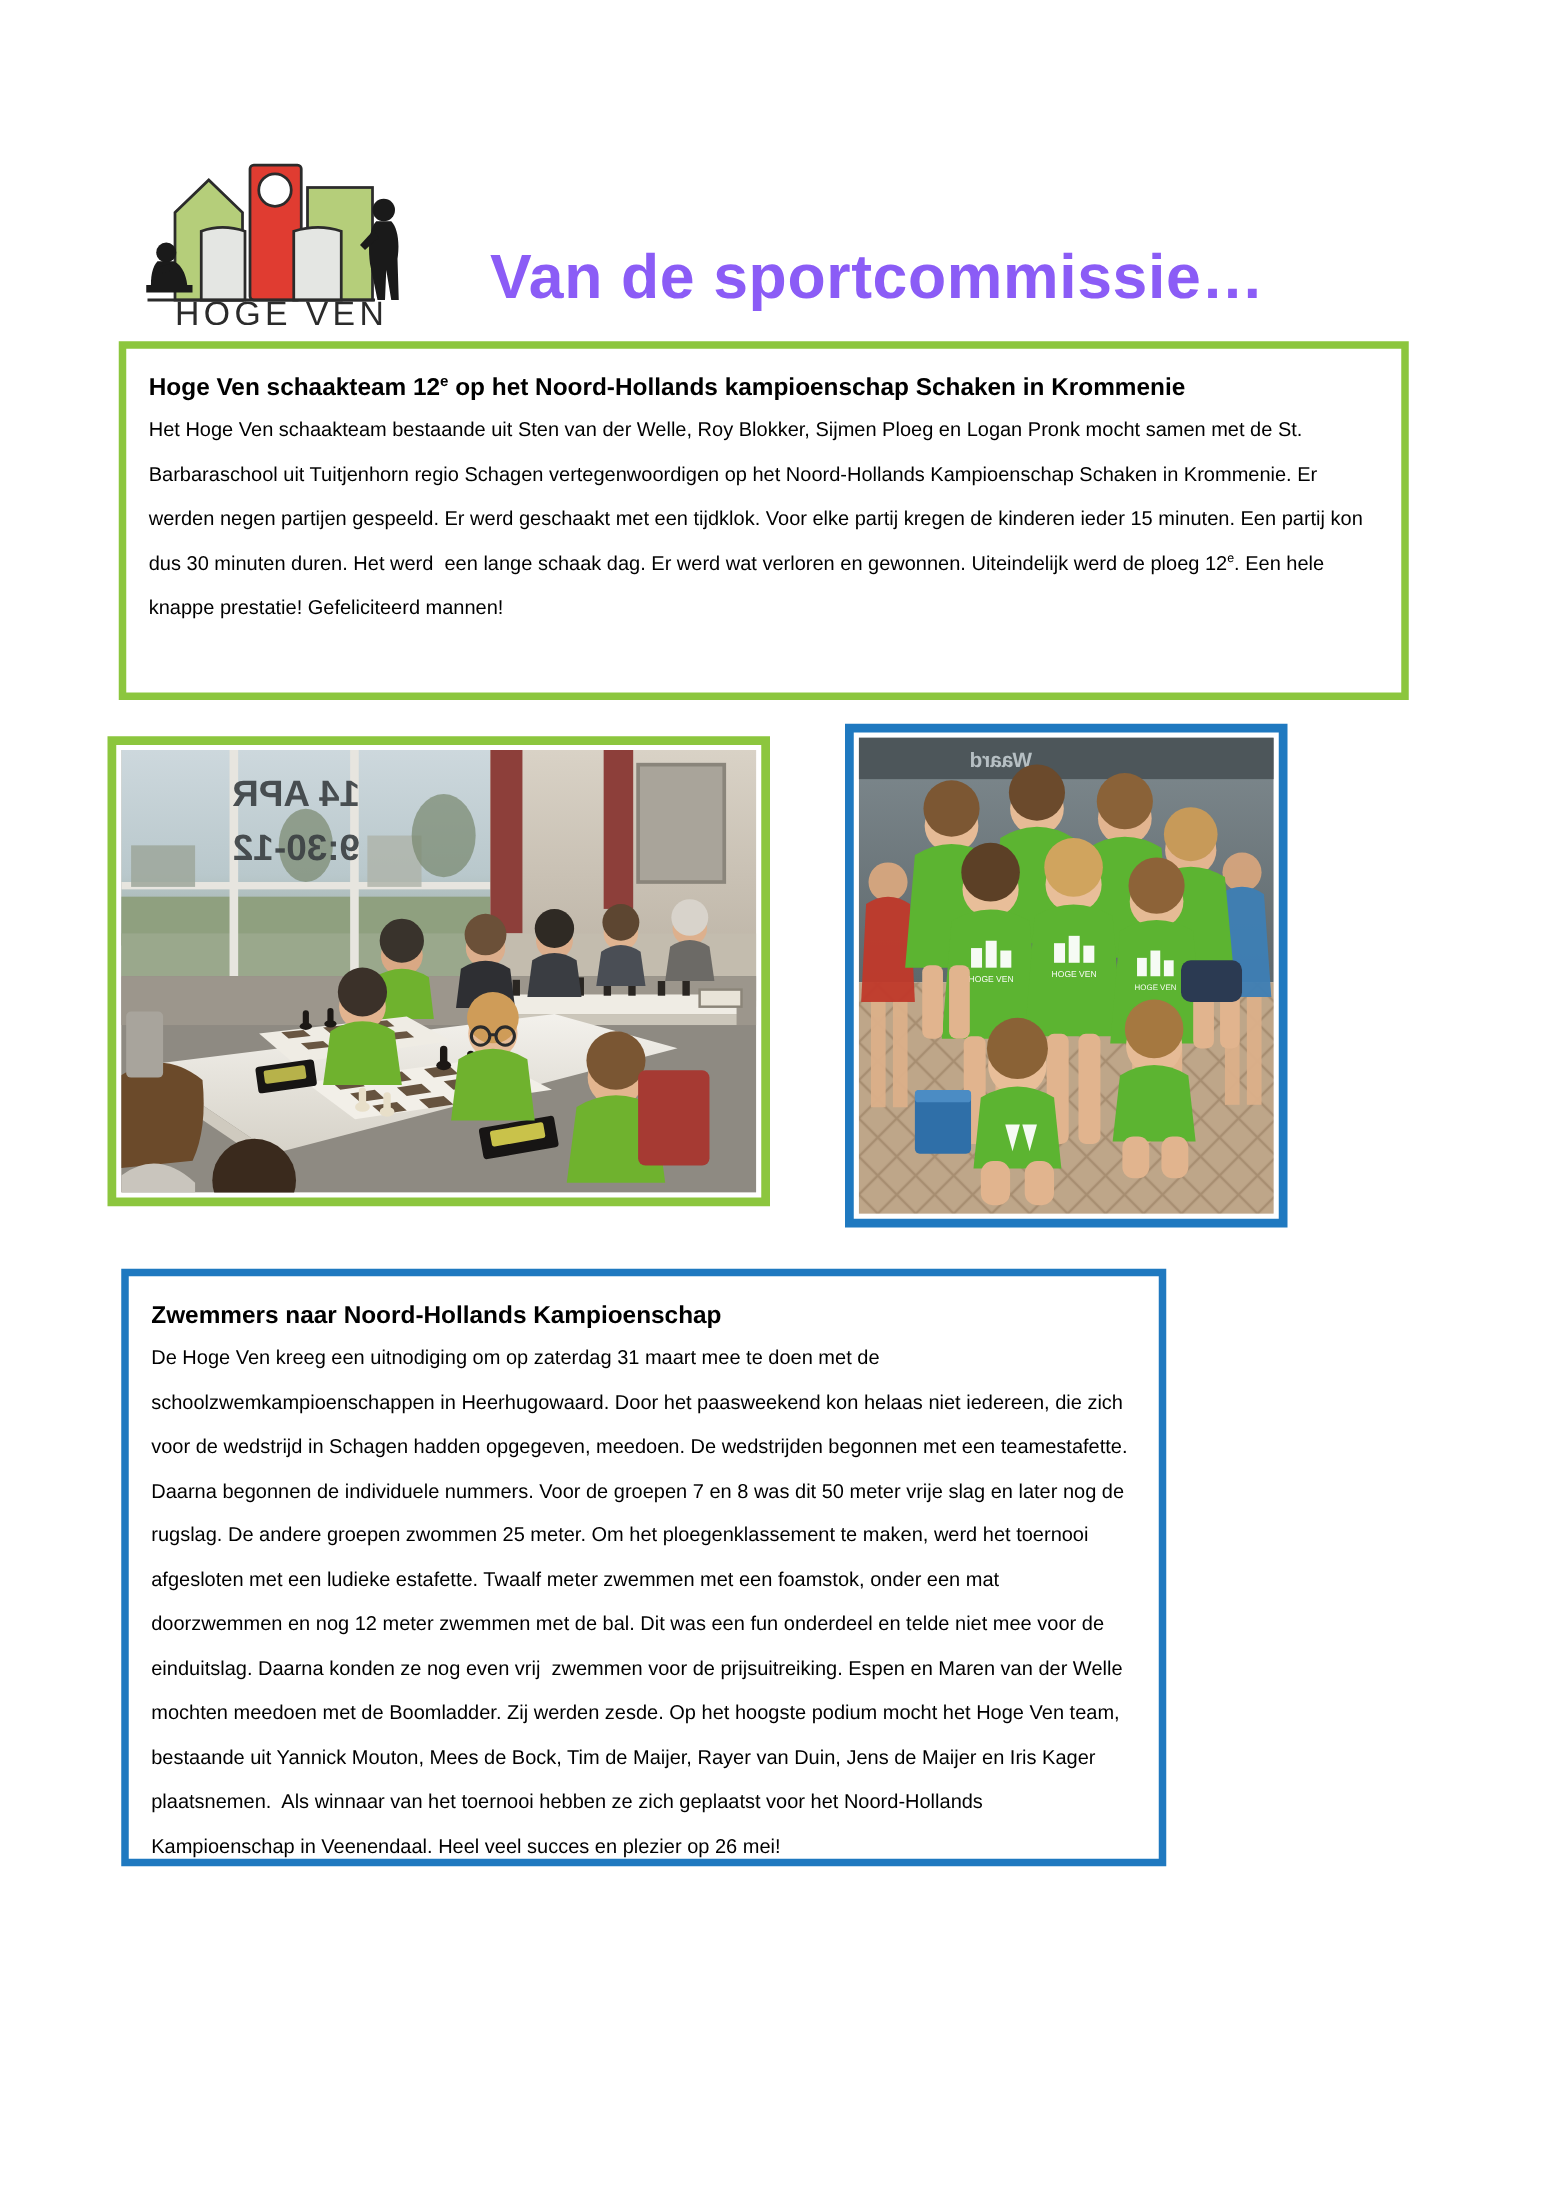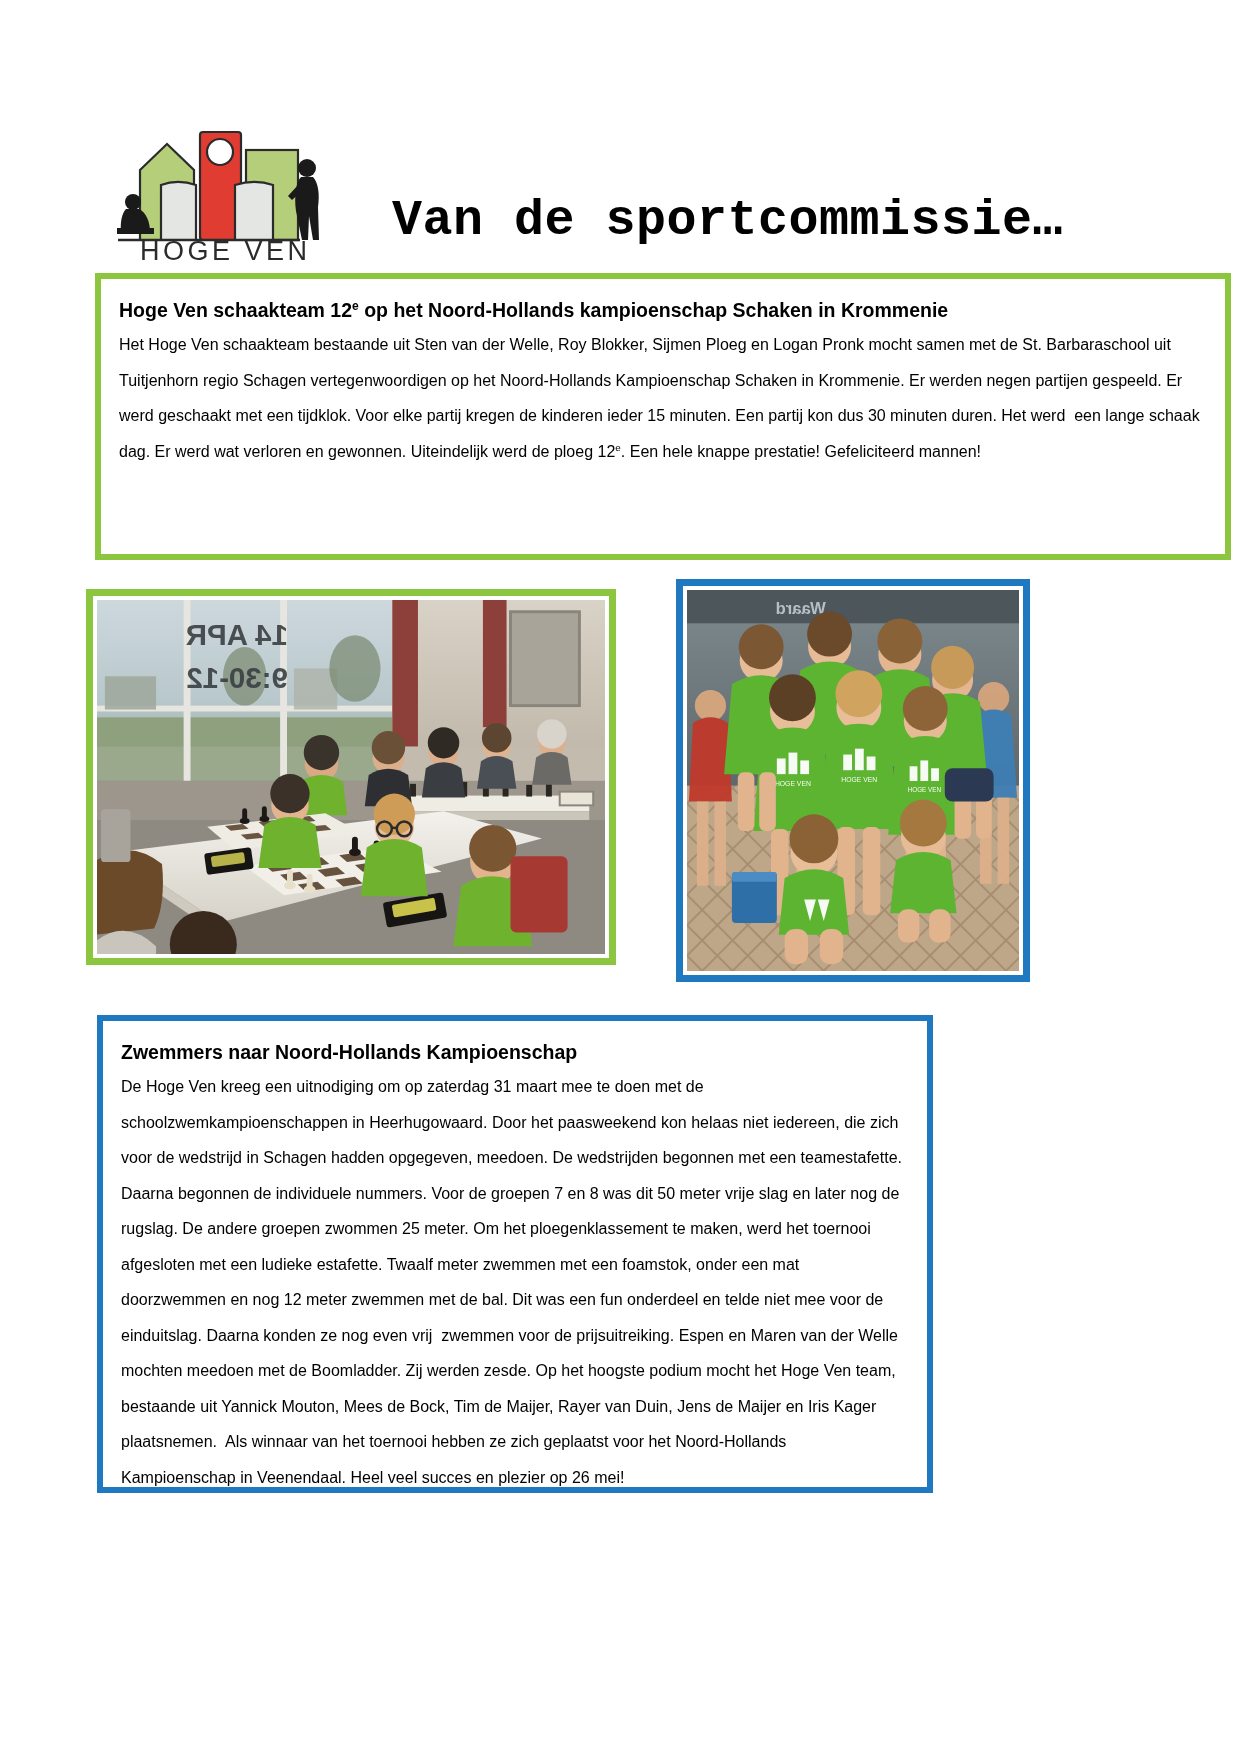--- a/index.html
+++ b/index.html
@@ -34,25 +34,25 @@
     top: 110px;
     width: 250px;
     height: 150px;
   }
   .logo-svg { display: block; }
 
   .page-title {
     position: absolute;
     left: 392px;
     top: 158px;
-    font-family: Liberation Mono, monospace;
+    font-family: Liberation Sans, sans-serif;
     font-weight: bold;
     font-size: 50px;
     letter-spacing: 0.5px;
-    color: #000000;
+    color: #8b5cf6;
     white-space: nowrap;
   }
 
   
   .text-box {
     position: absolute;
     box-sizing: border-box;
     background: #ffffff;
   }
   .box-green {
@@ -83,21 +83,21 @@
   }
   sup {
     font-size: 0.62em;
     vertical-align: super;
     line-height: 0;
   }
 
   #box-chess {
     left: 95px;
     top: 273px;
-    width: 1136px;
+    width: 1032px;
     height: 287px;
   }
   #box-swim {
     left: 97px;
     top: 1015px;
     width: 836px;
     height: 478px;
   }
 
   

